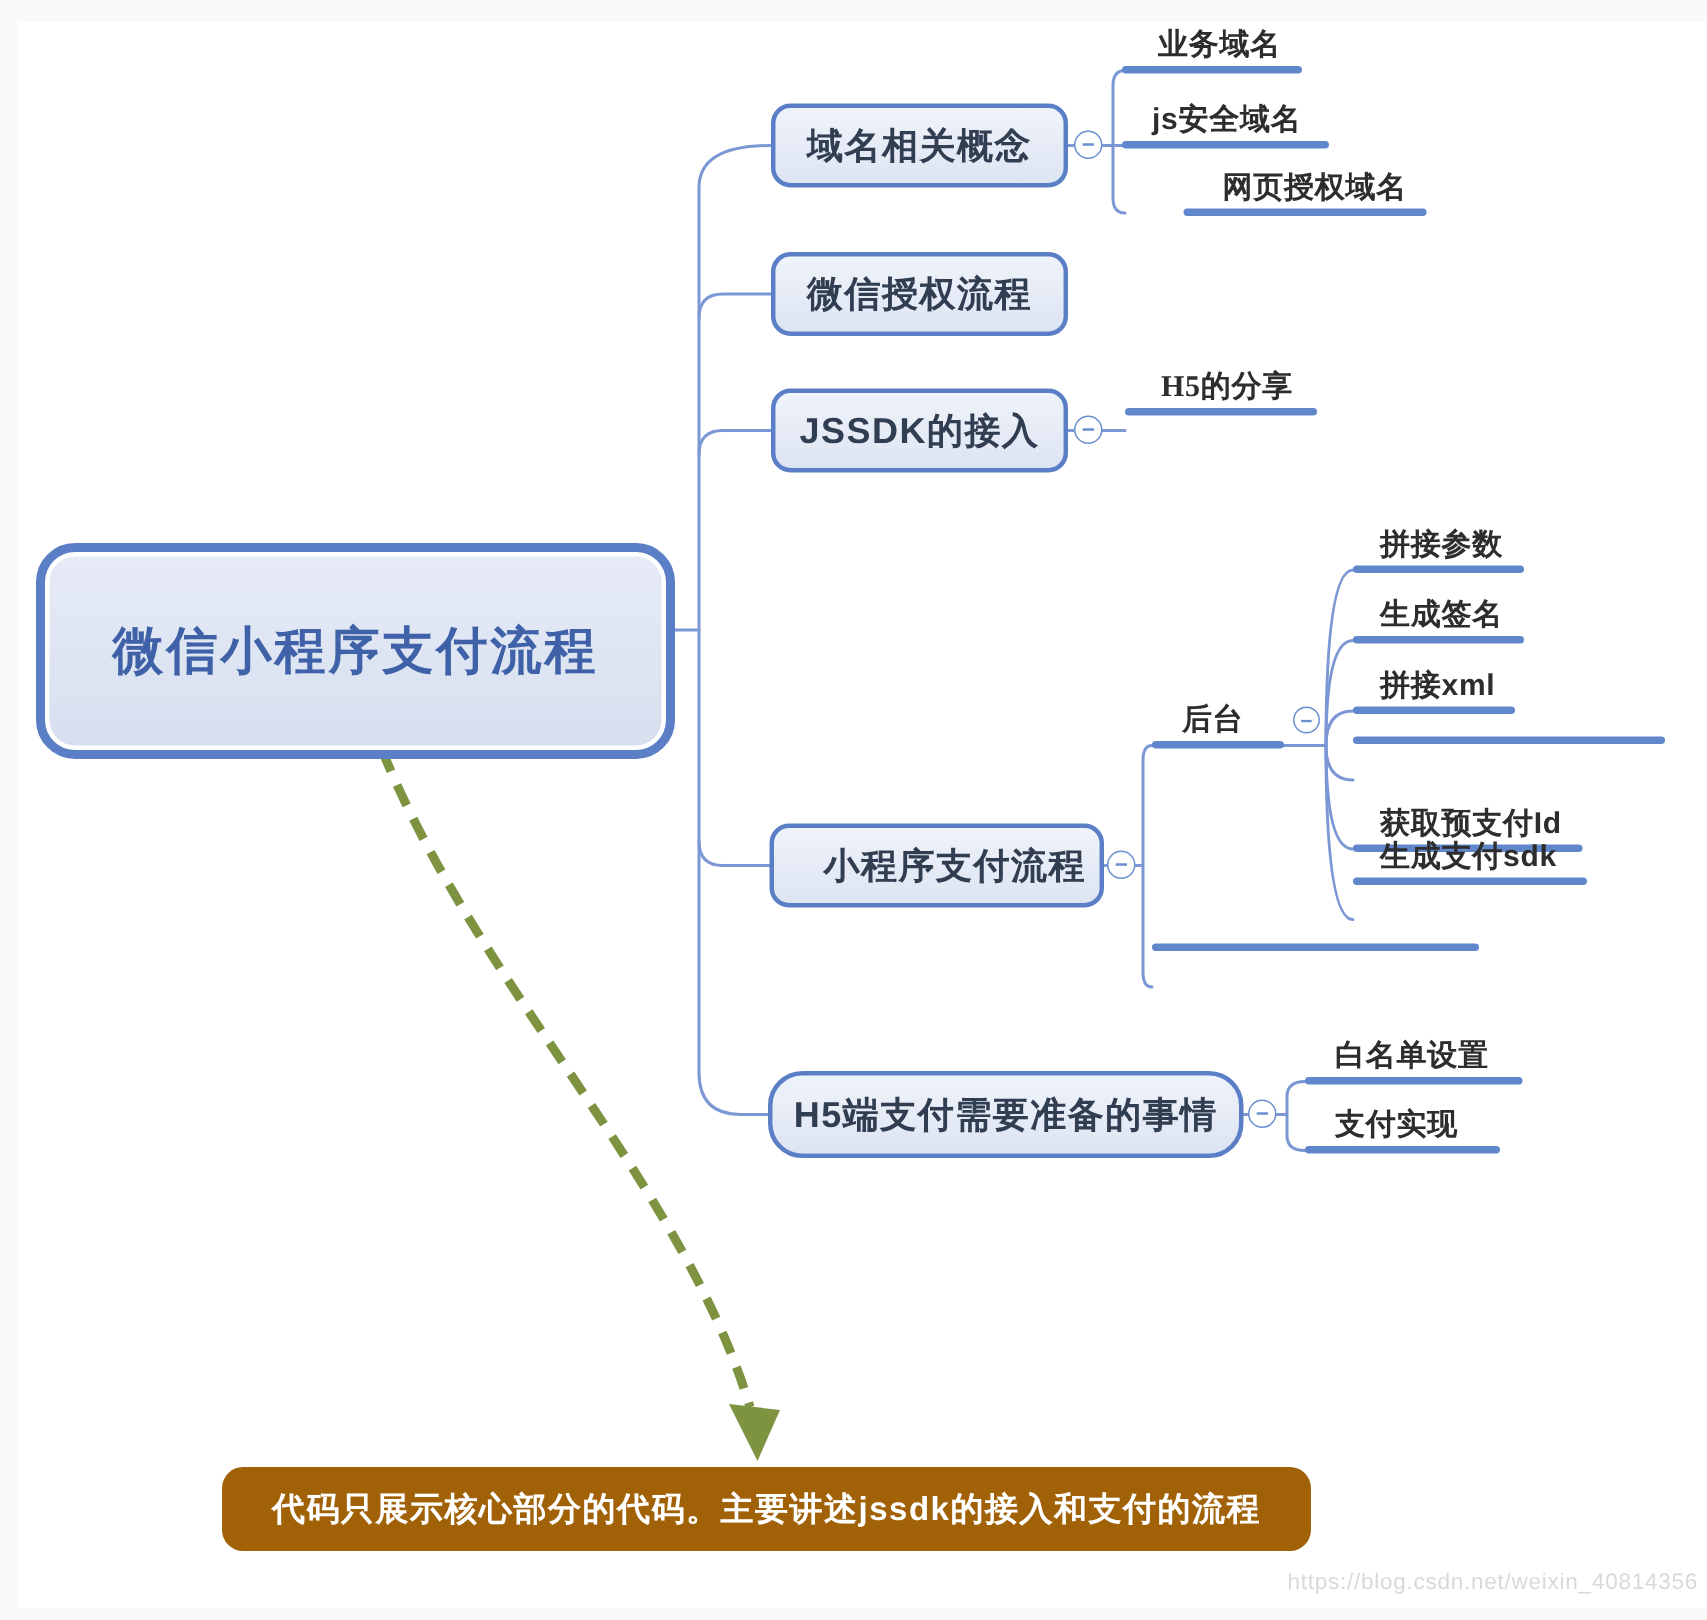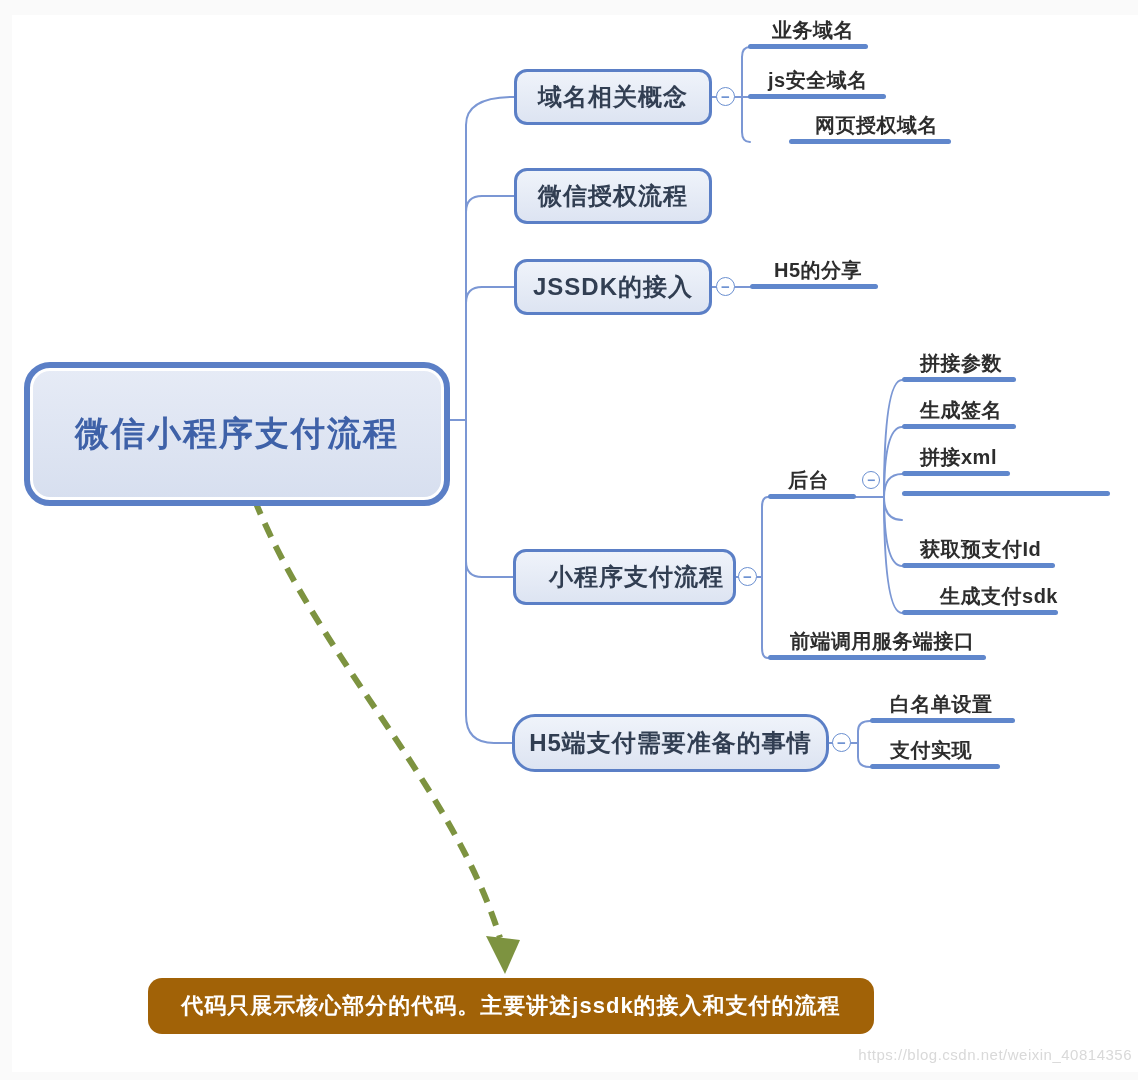--- a/index.html
+++ b/index.html
@@ -156,31 +156,30 @@
 </div>
 <div class="leaf" style="left:748px;top:67px;width:138px;">
   <span class="lbl" style="padding-left:20px;">js安全域名</span>
     <div class="line"></div>
 </div>
 <div class="leaf" style="left:741px;top:112px;width:162px;margin-left:48px;">
   <span class="lbl" style="padding-left:26px;">网页授权域名</span>
     <div class="line"></div>
 </div>
 
-<div class="leaf" style="left:750px;top:257px;width:128px;">
+<div class="leaf" style="left:750px;top:245px;width:128px;font-family:Liberation Serif, serif;">
   <span class="lbl" style="padding-left:24px;">H5的分享</span>
     <div class="line"></div>
 </div>
 
 <div class="leaf" style="left:768px;top:467px;width:88px;">
   <span class="lbl" style="padding-left:20px;">后台</span>
     <div class="line"></div>
 </div>
 <div class="leaf" style="left:768px;top:628px;width:218px;">
-  <span class="lbl" style="padding-left:22px;">前端调用服务端接口</span>
     <div class="line"></div>
 </div>
 
 <div class="leaf" style="left:902px;top:350px;width:114px;">
   <span class="lbl" style="padding-left:18px;">拼接参数</span>
     <div class="line"></div>
 </div>
 <div class="leaf" style="left:902px;top:397px;width:114px;">
   <span class="lbl" style="padding-left:18px;">生成签名</span>
     <div class="line"></div>
@@ -189,21 +188,21 @@
   <span class="lbl" style="padding-left:18px;">拼接xml</span>
     <div class="line"></div>
 </div>
 <div class="leaf" style="left:902px;top:490px;width:208px;">
     <div class="line"></div>
 </div>
 <div class="leaf" style="left:902px;top:536px;width:153px;">
   <span class="lbl" style="padding-left:18px;">获取预支付Id</span>
     <div class="line"></div>
 </div>
-<div class="leaf" style="left:902px;top:583px;width:156px;text-align:right;">
+<div class="leaf" style="left:902px;top:558px;width:156px;">
   <span class="lbl" style="padding-left:18px;">生成支付sdk</span>
     <div class="line"></div>
 </div>
 
 <div class="leaf" style="left:870px;top:691px;width:145px;">
   <span class="lbl" style="padding-left:20px;">白名单设置</span>
     <div class="line"></div>
 </div>
 <div class="leaf" style="left:870px;top:737px;width:130px;">
   <span class="lbl" style="padding-left:20px;">支付实现</span>

